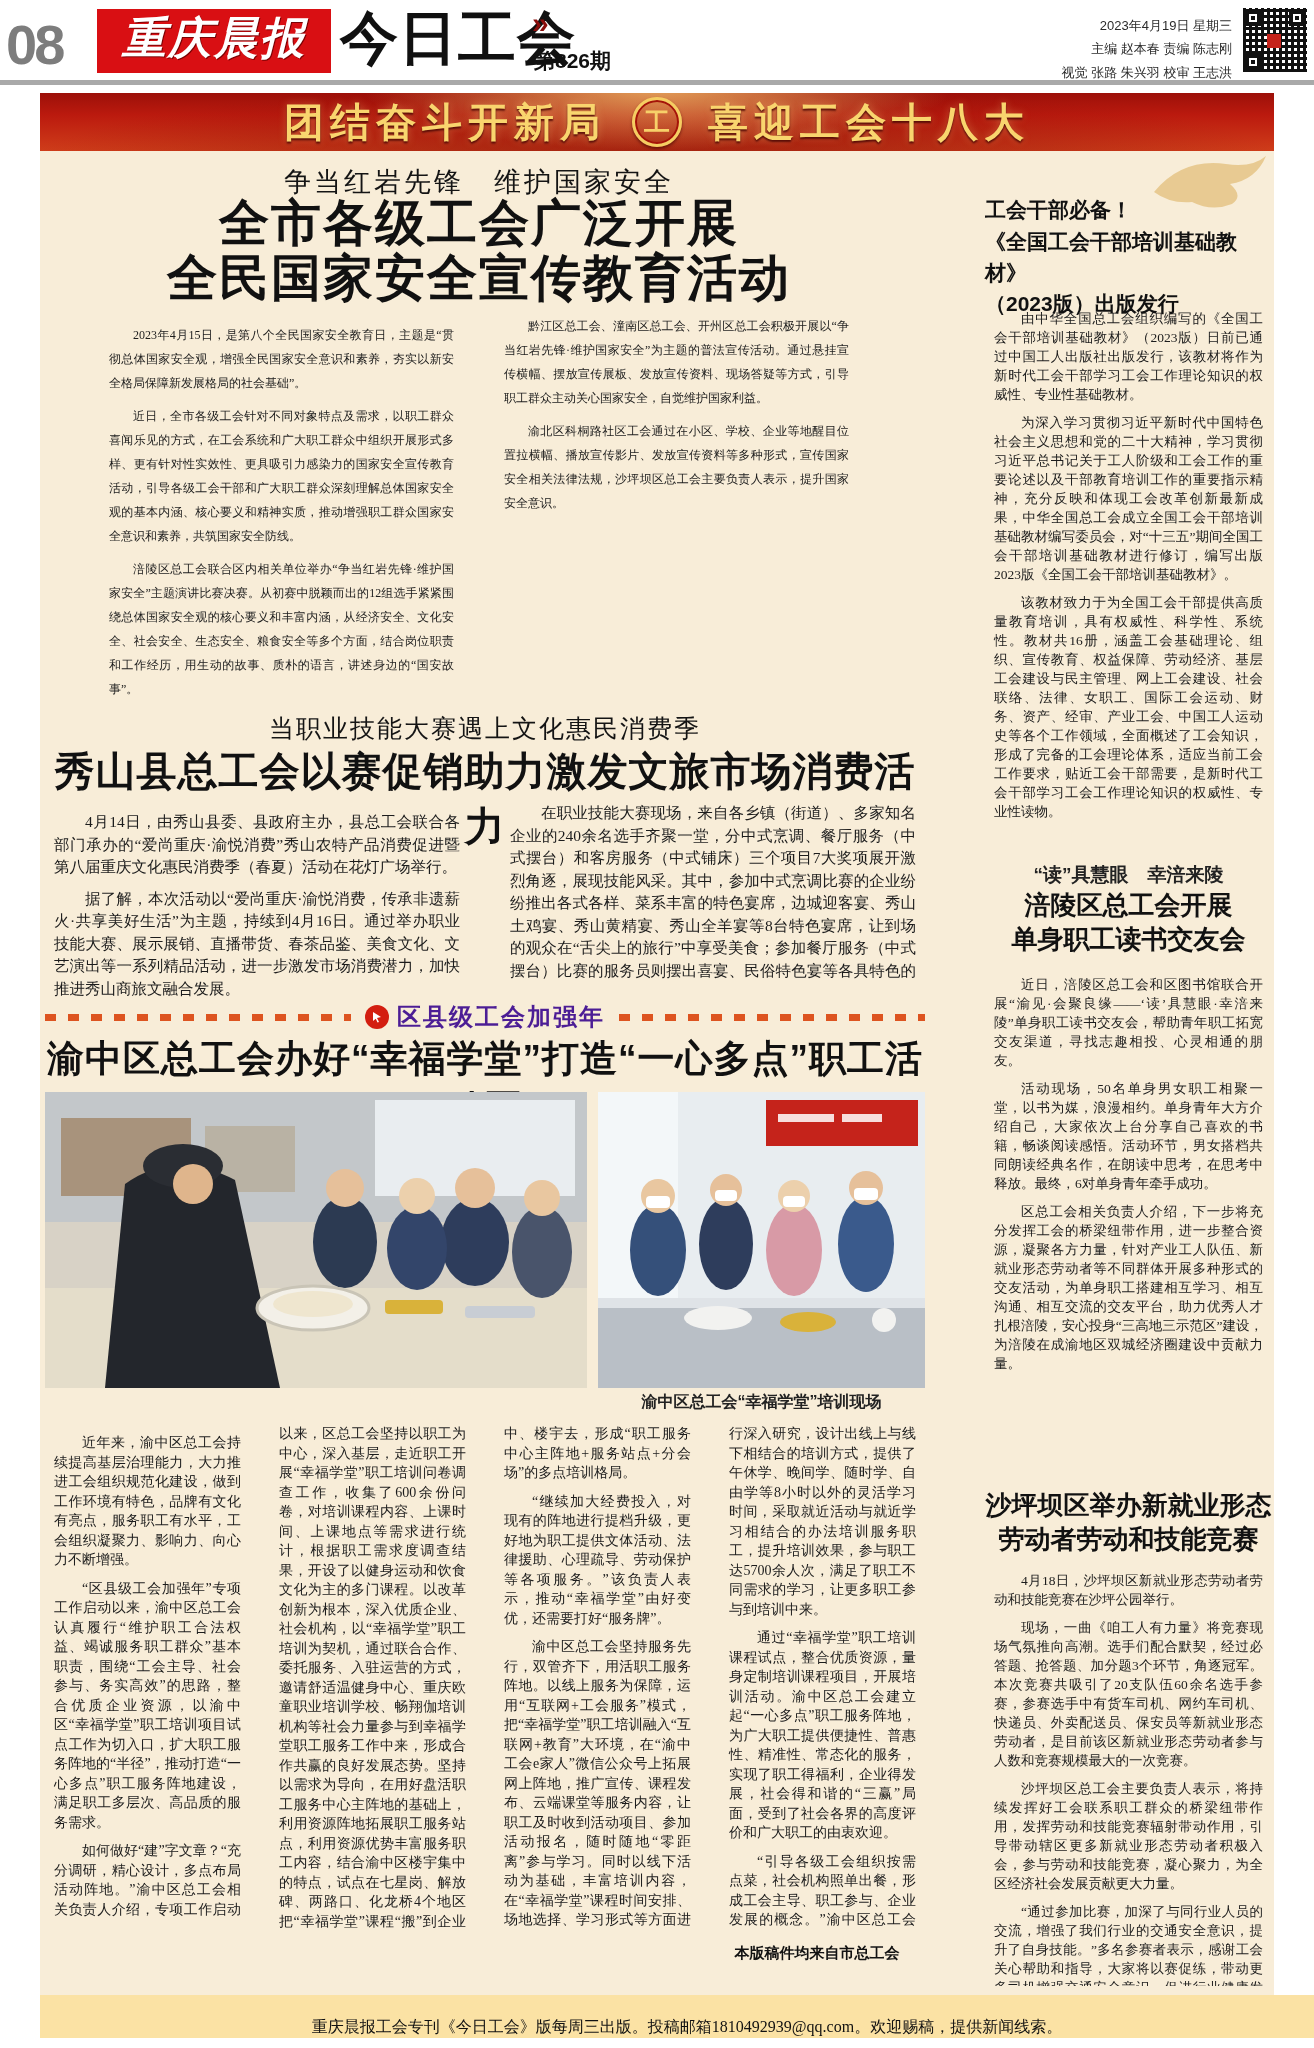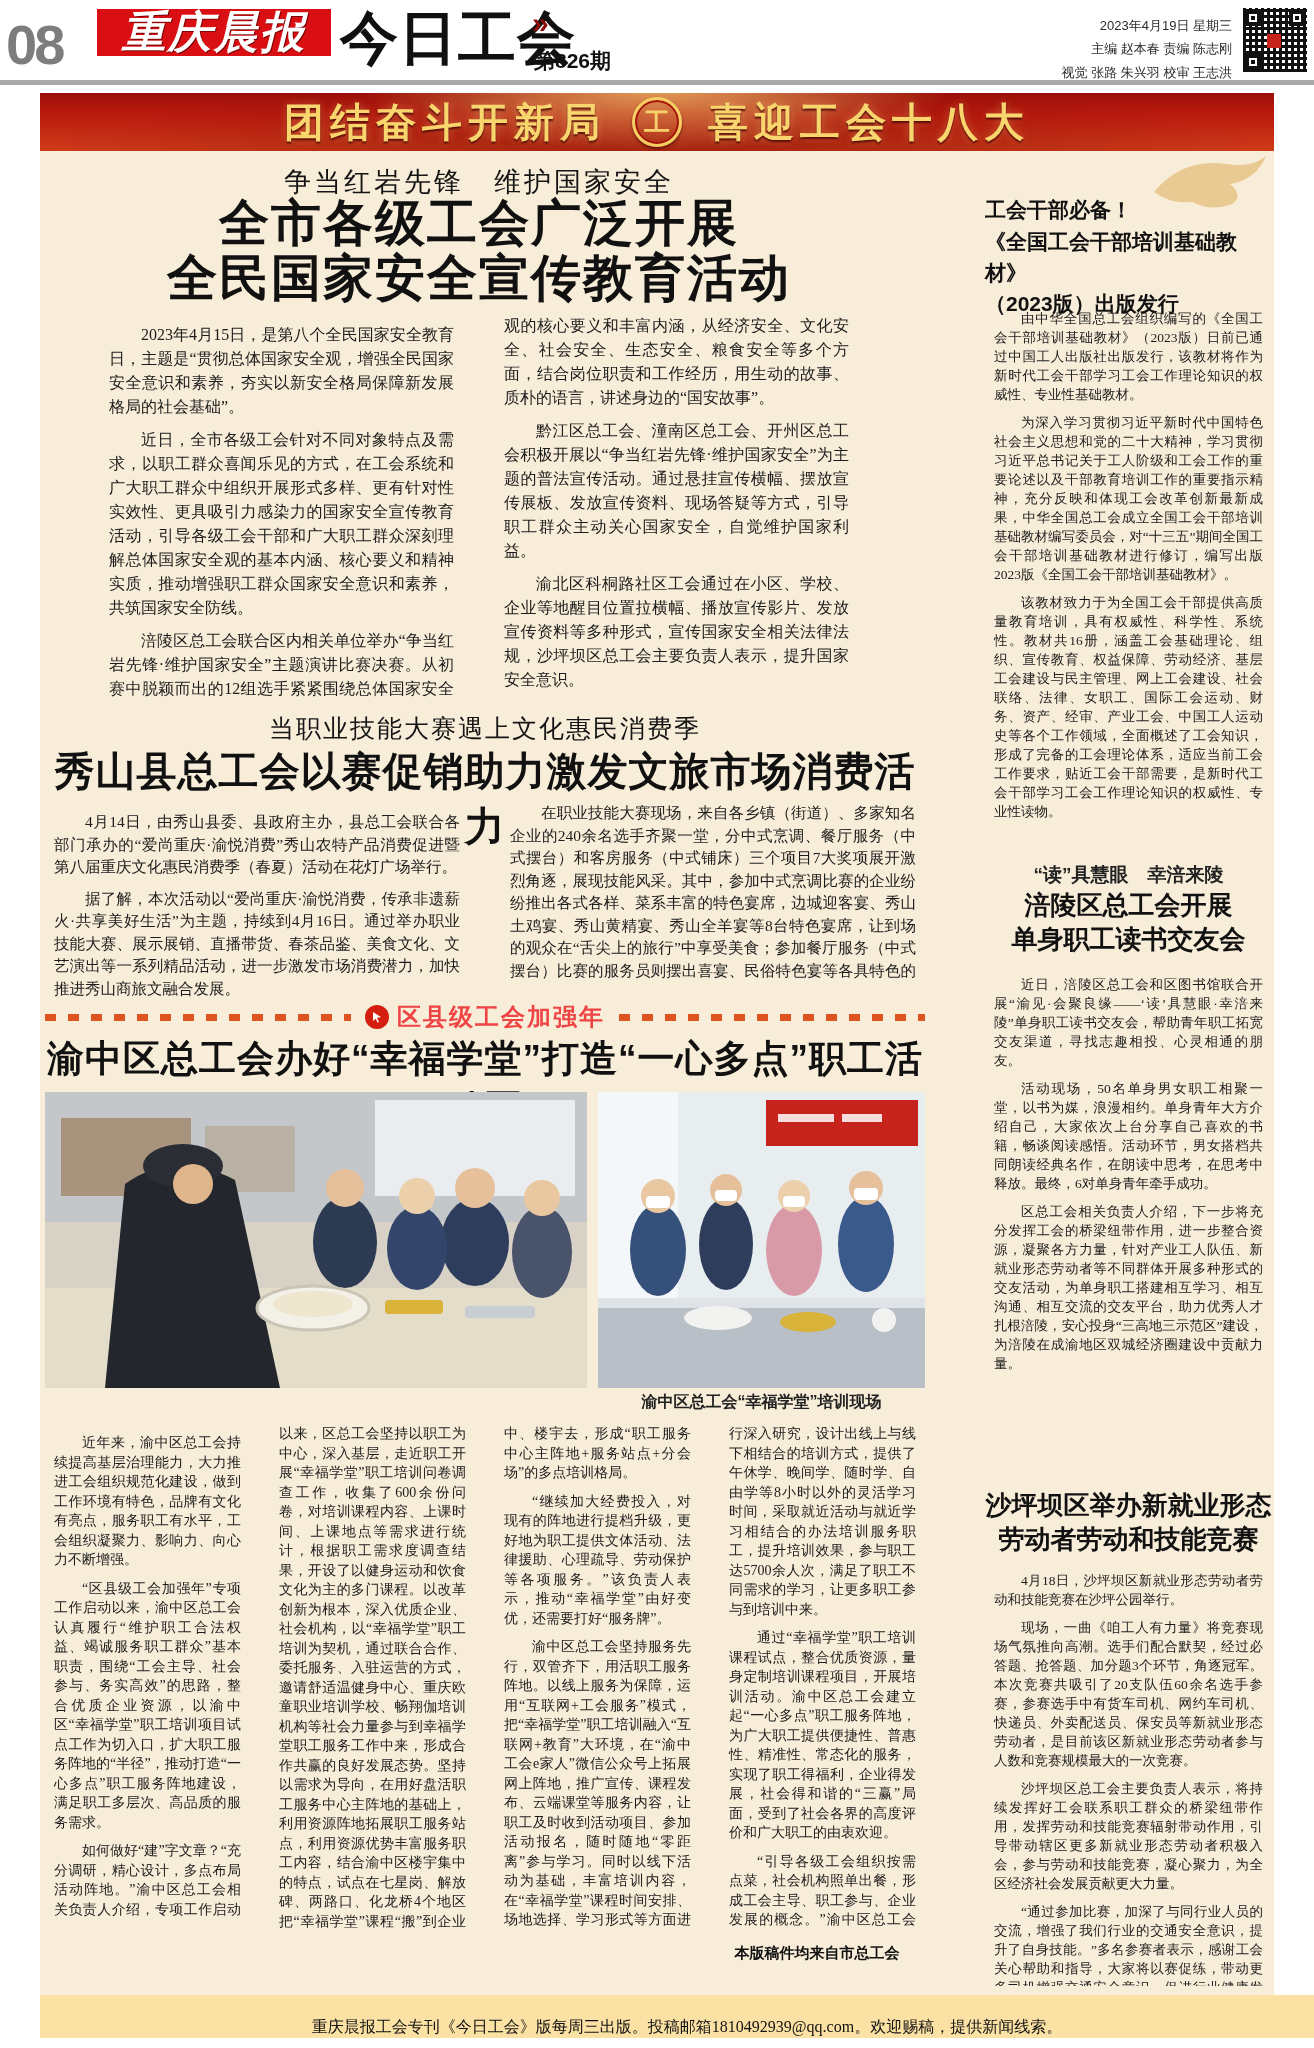--- a/index.html
+++ b/index.html
@@ -1,21 +1,21 @@
 <!DOCTYPE html>
 <html><head>
 <meta charset="utf-8">
 <style>
   html,body{margin:0;padding:0;}
   body{width:1314px;height:2048px;background:#ffffff;position:relative;
        font-family:"Liberation Serif","DejaVu Serif",serif;color:#1c1c1c;}
   .abs{position:absolute;}
   
   .pagenum{left:6px;top:12px;font:900 56px "Liberation Sans",sans-serif;color:#7d7d7d;letter-spacing:-3px;}
-  .masthead{left:97px;top:9px;width:234px;height:47px;background:#d90f13;display:flex;align-items:center;justify-content:center;}
+  .masthead{left:97px;top:9px;width:234px;height:64px;background:#d90f13;display:flex;align-items:flex-start;justify-content:center;}
   .masthead span{color:#fff;font:900 44px "Liberation Serif",serif;font-style:italic;letter-spacing:2px;text-shadow:1px 1px 0 #7a0204;}
   .sectitle{left:340px;top:0px;font:900 58px "Liberation Serif",serif;color:#101010;letter-spacing:1px;}
   .chev{left:532px;top:6px;font:900 30px "Liberation Sans",sans-serif;color:#8a0d0b;}
   .issue{left:534px;top:47px;font:700 21px "Liberation Sans",sans-serif;color:#111;}
   .pubinfo{left:1000px;top:14px;width:232px;text-align:right;font:13px/1.8 "Liberation Sans",sans-serif;color:#2b2b2b;}
   .qr{left:1243px;top:8px;width:64px;height:64px;background:
       repeating-linear-gradient(0deg,#111 0 3px,transparent 3px 6px),
       repeating-linear-gradient(90deg,#111 0 3px,#fff 3px 6px);position:absolute;}
   .qr .fp{position:absolute;width:16px;height:16px;border:4px solid #111;background:#fff;box-sizing:border-box;}
   .qr .fp::after{content:"";position:absolute;inset:2px;background:#111;}
@@ -38,30 +38,30 @@
   .footerband{left:40px;top:1995px;width:1294px;height:43px;background:#fbe2a4;display:flex;align-items:flex-end;justify-content:center;}
   .footerband div{font:16px "Liberation Serif",serif;color:#111;}
   
   p{margin:9px;text-indent:2em;text-align:justify;}
   .kicker{font-family:"Liberation Sans",sans-serif;font-weight:400;color:#141414;text-align:center;}
   .bigtitle{font-family:"Liberation Sans",sans-serif;font-weight:900;color:#111;text-align:center;}
   
   .sec-kicker{left:100px;top:164px;width:758px;font-size:27px;letter-spacing:3px;}
   .sec-title{left:60px;top:196px;width:838px;font-size:50px;line-height:1.1;letter-spacing:2px;}
   .sec-body{left:100px;top:314px;width:758px;height:392px;column-count:2;column-gap:32px;column-fill:auto;
-      font-size:16px;line-height:24px;overflow:hidden;}
+      font-size:12px;line-height:24px;overflow:hidden;}
   
   .xs-kicker{left:45px;top:712px;width:880px;font-size:25px;letter-spacing:2px;}
   .xs-title{left:45px;top:744px;width:880px;font-size:40px;letter-spacing:1px;}
   .xs-body{left:45px;top:802px;width:880px;height:202px;column-count:2;column-gap:32px;column-fill:auto;
       font-size:15.5px;line-height:22.5px;overflow:hidden;}
   
   .sep{left:45px;top:1004px;width:880px;height:26px;display:flex;align-items:center;gap:14px;}
   .sep .dash{flex:1;height:7px;background:repeating-linear-gradient(90deg,#dd5420 0 11px,transparent 11px 23px);}
-  .sep .lbl{font:800 24px "Liberation Sans",sans-serif;color:#ef4444;letter-spacing:2px;display:flex;align-items:center;gap:8px;}
+  .sep .lbl{font:800 24px "Liberation Sans",sans-serif;color:#4c1d95;letter-spacing:2px;display:flex;align-items:center;gap:8px;}
   .sep .dot{width:24px;height:24px;border-radius:50%;background:#d31e10;display:inline-flex;align-items:center;justify-content:center;}
   .yz-title{left:45px;top:1034px;width:880px;font-size:37px;letter-spacing:1px;}
   .photo{top:1092px;height:296px;overflow:hidden;background:#ddd;}
   .ph1{left:45px;width:542px;}
   .ph2{left:598px;width:327px;}
   .caption{left:598px;top:1392px;width:327px;text-align:center;font:700 16px "Liberation Sans",sans-serif;color:#222;}
   .yz-body{left:45px;top:1424px;width:880px;height:510px;column-count:4;column-gap:20px;column-fill:auto;
       font-size:14px;line-height:19.5px;overflow:hidden;}
   .srcnote{left:712px;top:1944px;width:210px;text-align:center;font:700 15px "Liberation Sans",sans-serif;color:#111;}
   

